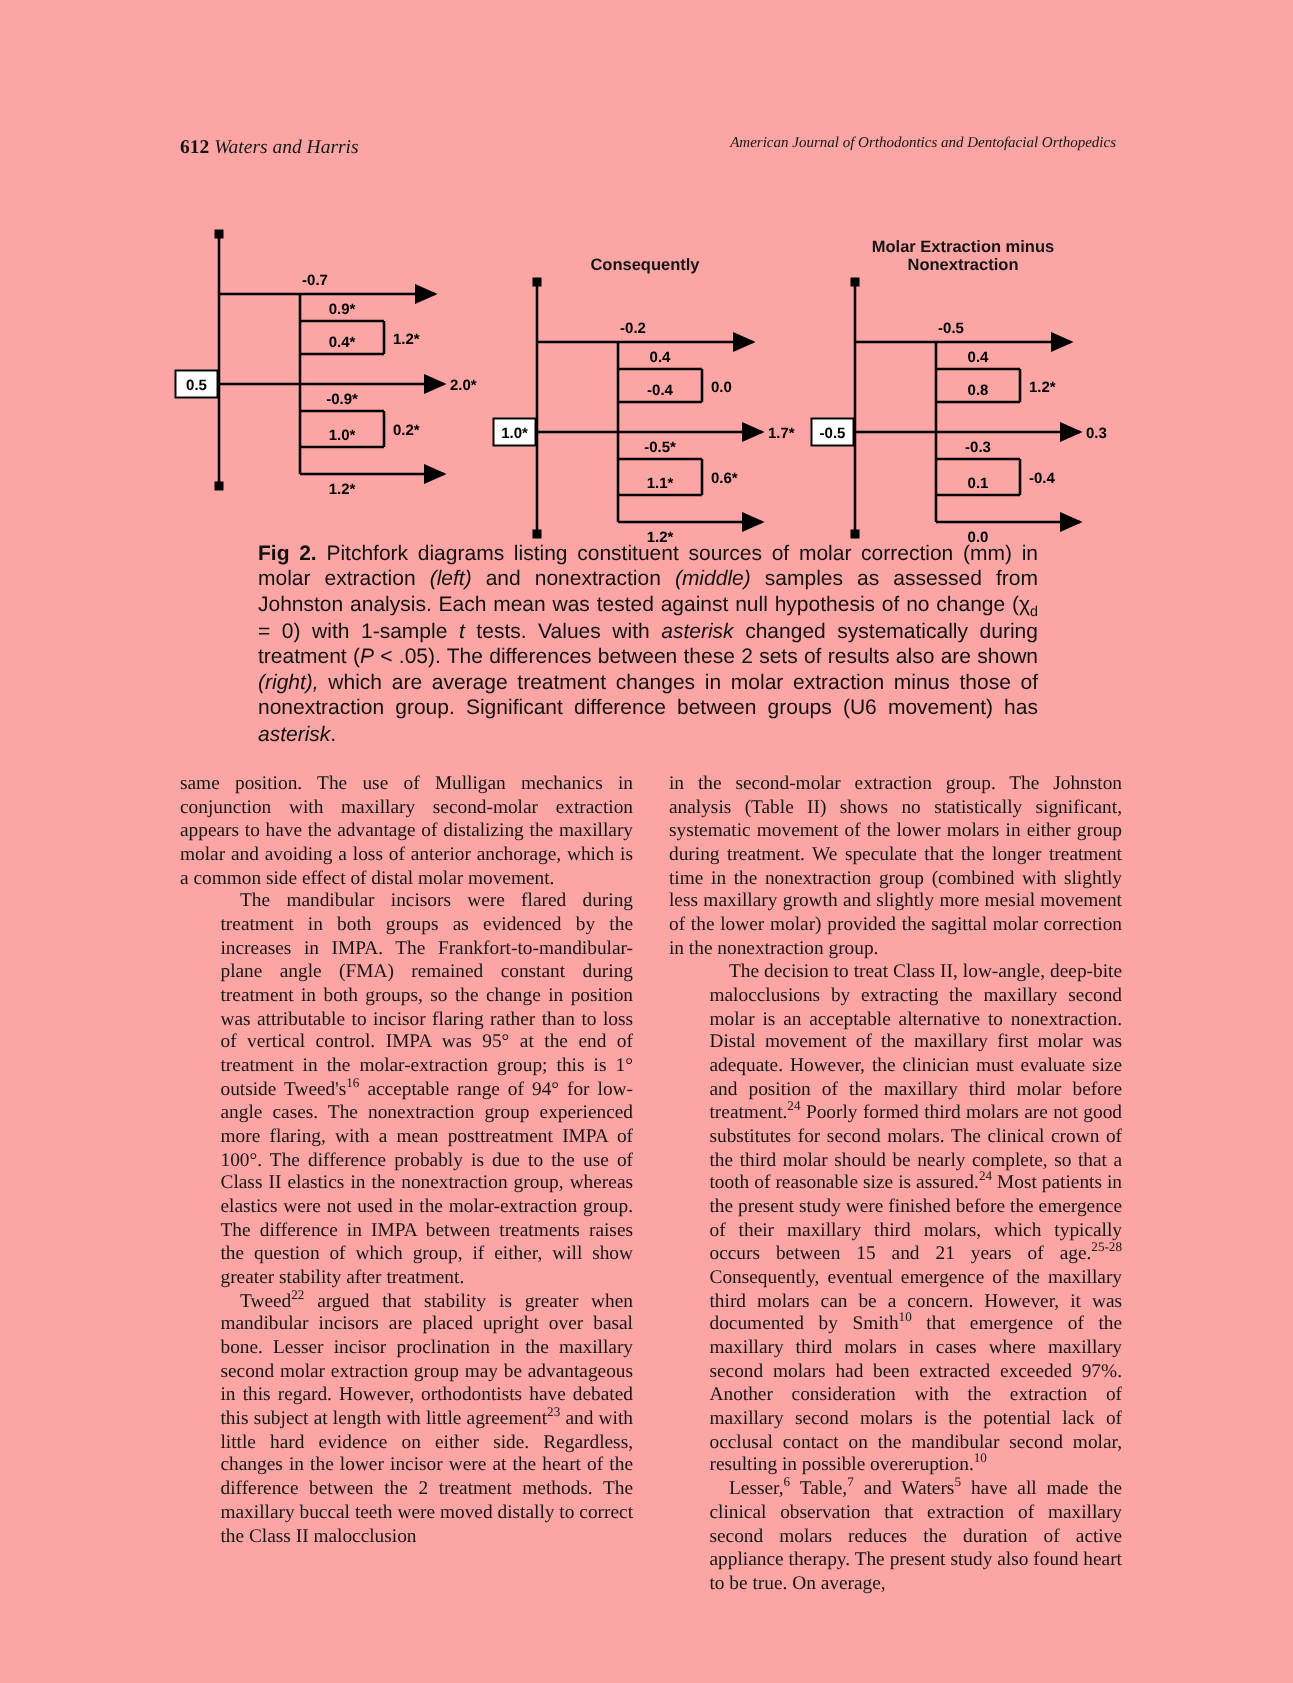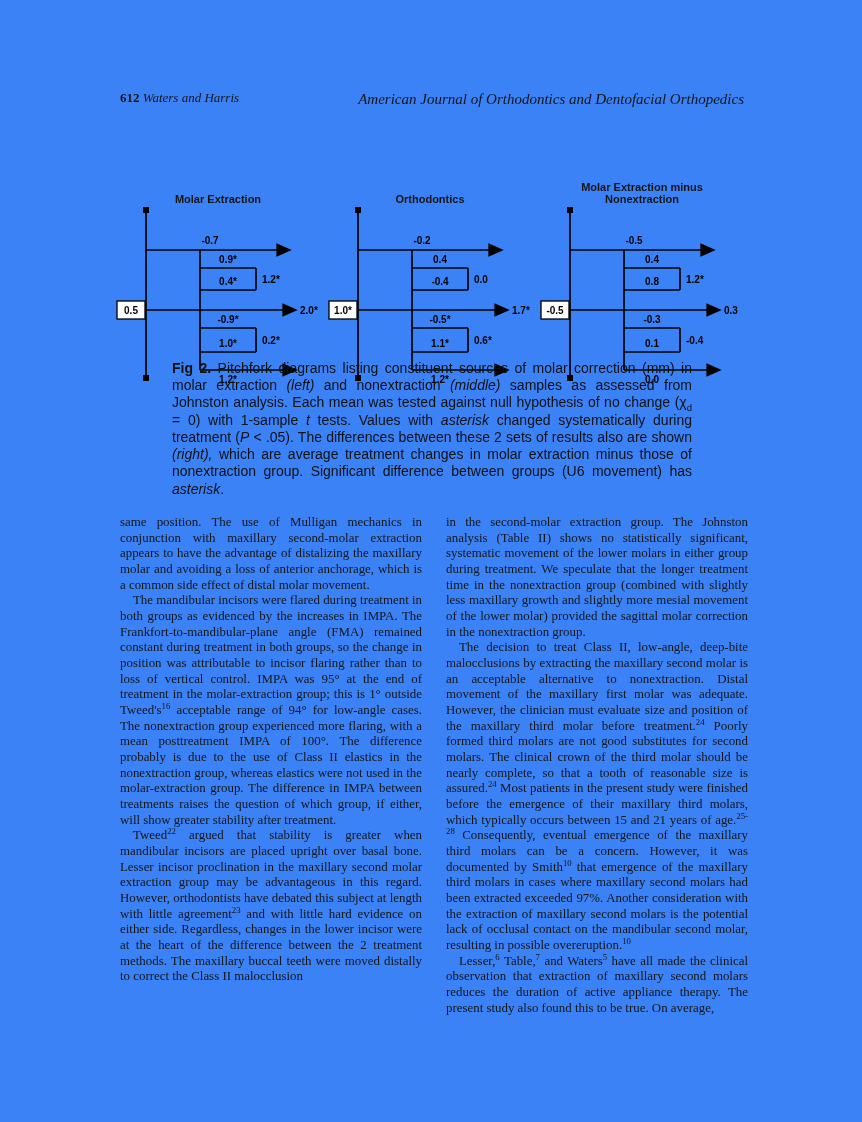--- a/index.html
+++ b/index.html
@@ -3,42 +3,42 @@
 <meta charset="utf-8">
 <title>Journal Page 612</title>
 <style>
   * { margin:0; padding:0; box-sizing:border-box; }
   html,body { background:#ffffff; }
   body {
     width:862px; height:1122px; position:relative;
     font-family:"Liberation Serif", serif; color:#151515;
     overflow:hidden;
   }
-  .page { position:absolute; inset:0; background:#3b82f6; }
+  .page { position:absolute; inset:0; background:#fca5a5; }
 
   
   .header {
     position:absolute; top:90px; left:120px; width:624px;
     display:flex; justify-content:space-between; align-items:flex-start;
     font-size:13px;
   }
   .page-number { font-weight:bold; }
   .running-authors { font-style:italic; }
-  .journal { text-align:right; font-style:italic; font-size:15px; line-height:1.25; }
+  .journal { text-align:right; font-style:italic; font-size:10px; line-height:1.25; }
 
   
   .figure-row {
     position:absolute; top:152px; left:112px; width:640px;
     display:flex; align-items:flex-start;
   }
   .diagram { width:212px; }
   .diagram-title {
     height:32px; display:flex; align-items:flex-end; justify-content:center;
     text-align:center; font-family:"Liberation Sans", sans-serif;
-    font-weight:bold; font-size:11px; line-height:1.15; padding:0 10px;margin-top:22px;
+    font-weight:bold; font-size:11px; line-height:1.15; padding:0 10px;
   }
   svg.pitchfork { display:block; }
   svg.pitchfork line { stroke:#000; stroke-width:1.7; }
   svg.pitchfork text { font-family:"Liberation Sans", sans-serif; font-size:10px; font-weight:bold; fill:#000; }
   svg.pitchfork rect.endcap { fill:#000; }
   svg.pitchfork rect.valbox { fill:#fff; stroke:#000; stroke-width:1.3; }
 
   
   .caption {
     position:absolute; top:360px; left:172px; width:520px;
@@ -46,21 +46,21 @@
     line-height:1.23; text-align:justify; color:#111;
   }
 
   
   .columns {
     position:absolute; top:515px; left:120px; width:628px;
     display:flex; gap:24px;
   }
   .col { width:302px; font-size:12.9px; line-height:1.215; text-align:justify; }
   .col p { margin:0; }
-  .col p.indent { text-indent:13px; }
+  .col p.indent { text-indent:13px;margin-left:27px; }
   sup { font-size:0.68em; line-height:0; vertical-align:super; }
   sub { font-size:0.68em; line-height:0; vertical-align:sub; }
 </style>
 </head>
 <body>
 
 <div class="page">
 
   <header class="header">
     <div>
@@ -68,21 +68,20 @@
       <span class="running-authors">Waters and Harris</span>
     </div>
     <div class="journal">
       <div>American Journal of Orthodontics and Dentofacial Orthopedics</div>
     </div>
   </header>
 
   <section class="figure-row">
 
     <div class="diagram">
-      <div class="diagram-title">Molar Extraction</div>
       <svg class="pitchfork" width="212" height="178" viewBox="0 0 212 178">
         <defs>
           <marker id="arw0" markerWidth="9" markerHeight="8" refX="8" refY="4" orient="auto">
             <path d="M0,0 L9,4 L0,8 z" fill="#000"></path>
           </marker>
         </defs>
         <rect class="endcap" x="31" y="1" width="6" height="6"></rect>
         <rect class="endcap" x="31" y="169" width="6" height="6"></rect>
         <line x1="34" y1="4" x2="34" y2="172"></line>
         <line x1="34" y1="44" x2="178" y2="44" marker-end="url(#arw0)"></line>
@@ -104,21 +103,21 @@
         <line x1="88" y1="146" x2="144" y2="146"></line>
         <text x="116" y="141" text-anchor="middle">1.0*</text>
         <line x1="144" y1="122" x2="144" y2="146"></line>
         <text x="150" y="138">0.2*</text>
         <line x1="88" y1="164" x2="184" y2="164" marker-end="url(#arw0)"></line>
         <text x="116" y="177" text-anchor="middle">1.2*</text>
       </svg>
     </div>
 
     <div class="diagram">
-      <div class="diagram-title">Orthodontics</div>
+      <div class="diagram-title">Consequently</div>
       <svg class="pitchfork" width="212" height="178" viewBox="0 0 212 178">
         <defs>
           <marker id="arw1" markerWidth="9" markerHeight="8" refX="8" refY="4" orient="auto">
             <path d="M0,0 L9,4 L0,8 z" fill="#000"></path>
           </marker>
         </defs>
         <rect class="endcap" x="31" y="1" width="6" height="6"></rect>
         <rect class="endcap" x="31" y="169" width="6" height="6"></rect>
         <line x1="34" y1="4" x2="34" y2="172"></line>
         <line x1="34" y1="44" x2="178" y2="44" marker-end="url(#arw1)"></line>
@@ -188,17 +187,17 @@
 
   <section class="columns">
     <div class="col">
       <p><span>same position. The use of Mulligan mechanics in conjunction with maxillary second-molar extraction appears to have the advantage of distalizing the maxillary molar and avoiding a loss of anterior anchorage, which is a common side effect of distal molar movement.</span></p>
       <p class="indent"><span>The mandibular incisors were flared during treatment in both groups as evidenced by the increases in IMPA. The Frankfort-to-mandibular-plane angle (FMA) remained constant during treatment in both groups, so the change in position was attributable to incisor flaring rather than to loss of vertical control. IMPA was 95° at the end of treatment in the molar-extraction group; this is 1° outside Tweed's</span><sup>16</sup><span> acceptable range of 94° for low-angle cases. The nonextraction group experienced more flaring, with a mean posttreatment IMPA of 100°. The difference probably is due to the use of Class II elastics in the nonextraction group, whereas elastics were not used in the molar-extraction group. The difference in IMPA between treatments raises the question of which group, if either, will show greater stability after treatment.</span></p>
       <p class="indent"><span>Tweed</span><sup>22</sup><span> argued that stability is greater when mandibular incisors are placed upright over basal bone. Lesser incisor proclination in the maxillary second molar extraction group may be advantageous in this regard. However, orthodontists have debated this subject at length with little agreement</span><sup>23</sup><span> and with little hard evidence on either side. Regardless, changes in the lower incisor were at the heart of the difference between the 2 treatment methods. The maxillary buccal teeth were moved distally to correct the Class II malocclusion</span></p>
     </div>
     <div class="col">
       <p><span>in the second-molar extraction group. The Johnston analysis (Table II) shows no statistically significant, systematic movement of the lower molars in either group during treatment. We speculate that the longer treatment time in the nonextraction group (combined with slightly less maxillary growth and slightly more mesial movement of the lower molar) provided the sagittal molar correction in the nonextraction group.</span></p>
       <p class="indent"><span>The decision to treat Class II, low-angle, deep-bite malocclusions by extracting the maxillary second molar is an acceptable alternative to nonextraction. Distal movement of the maxillary first molar was adequate. However, the clinician must evaluate size and position of the maxillary third molar before treatment.</span><sup>24</sup><span> Poorly formed third molars are not good substitutes for second molars. The clinical crown of the third molar should be nearly complete, so that a tooth of reasonable size is assured.</span><sup>24</sup><span> Most patients in the present study were finished before the emergence of their maxillary third molars, which typically occurs between 15 and 21 years of age.</span><sup>25-28</sup><span> Consequently, eventual emergence of the maxillary third molars can be a concern. However, it was documented by Smith</span><sup>10</sup><span> that emergence of the maxillary third molars in cases where maxillary second molars had been extracted exceeded 97%. Another consideration with the extraction of maxillary second molars is the potential lack of occlusal contact on the mandibular second molar, resulting in possible overeruption.</span><sup>10</sup></p>
-      <p class="indent"><span>Lesser,</span><sup>6</sup><span> Table,</span><sup>7</sup><span> and Waters</span><sup>5</sup><span> have all made the clinical observation that extraction of maxillary second molars reduces the duration of active appliance therapy. The present study also found this to be true. On average,</span></p>
+      <p class="indent"><span>Lesser,</span><sup>6</sup><span> Table,</span><sup>7</sup><span> and Waters</span><sup>5</sup><span> have all made the clinical observation that extraction of maxillary second molars reduces the duration of active appliance therapy. The present study also found heart to be true. On average,</span></p>
     </div>
   </section>
 
 </div>
 
 </body></html>

